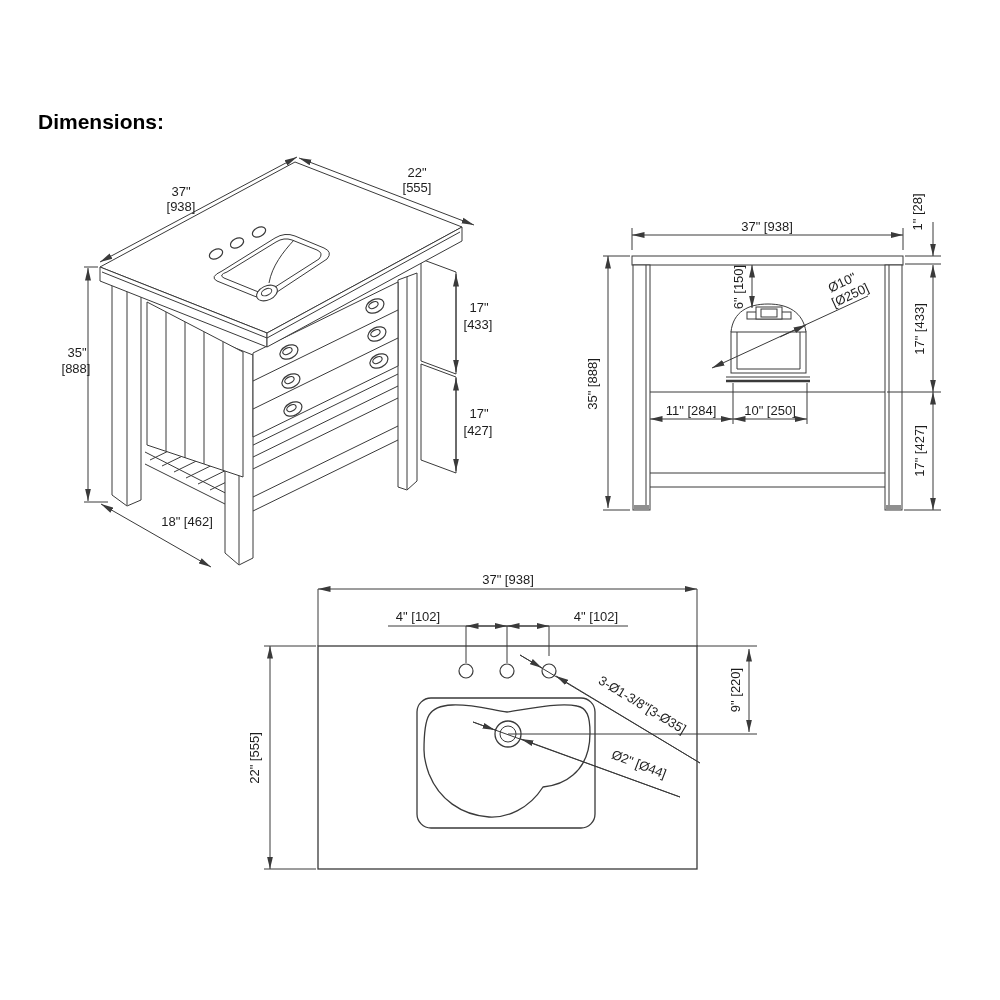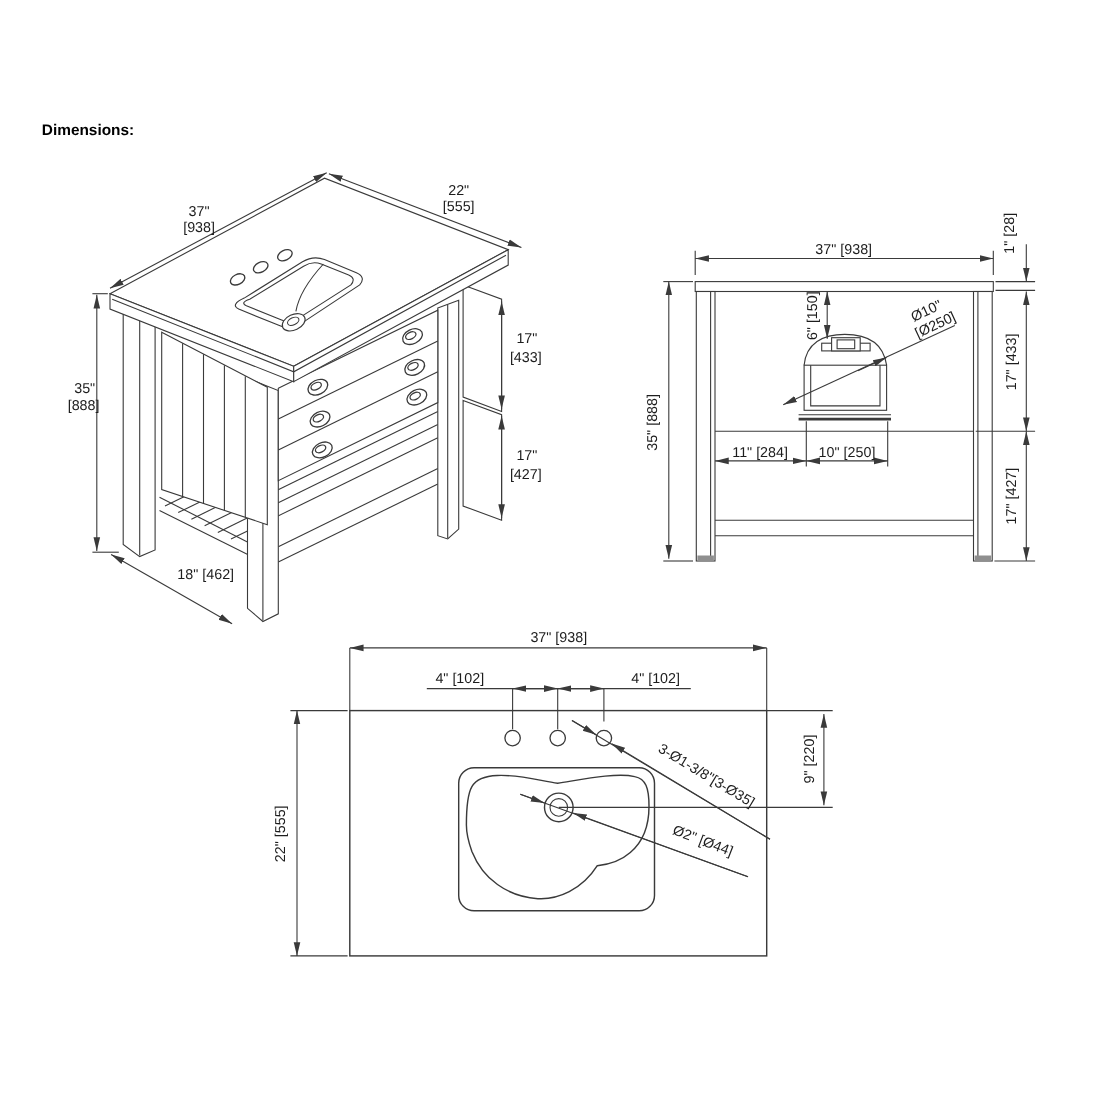--- a/index.html
+++ b/index.html
@@ -1,18 +1,18 @@
 <!DOCTYPE html>
 <html><head>
 <meta charset="utf-8">
 <style>
   html,body{margin:0;padding:0;background:#ffffff;}
   #canvas{position:relative;width:1000px;height:1000px;background:#fff;overflow:hidden;
           font-family:"Liberation Sans",sans-serif;}
-  #title{position:absolute;left:38px;top:110px;font-size:14px;font-weight:bold;color:#000;}
+  #title{position:absolute;left:38px;top:110px;font-size:21px;font-weight:bold;color:#000;}
   svg{position:absolute;left:0;top:0;}
   .ln{stroke:#3a3a3a;stroke-width:1;fill:none;}
   .lt{stroke:#3a3a3a;stroke-width:1.3;fill:none;}
   .thk{stroke:#3a3a3a;stroke-width:2.4;fill:none;}
   .fw{fill:#ffffff;stroke:#3a3a3a;stroke-width:1;}
   .fw13{fill:#ffffff;stroke:#3a3a3a;stroke-width:1.3;}
   .cap{fill:#8f8f8f;stroke:none;}
   text.dim{font-family:"Liberation Sans",sans-serif;font-size:13px;fill:#1d1d1d;}
   .mid{text-anchor:middle;}
 </style>

